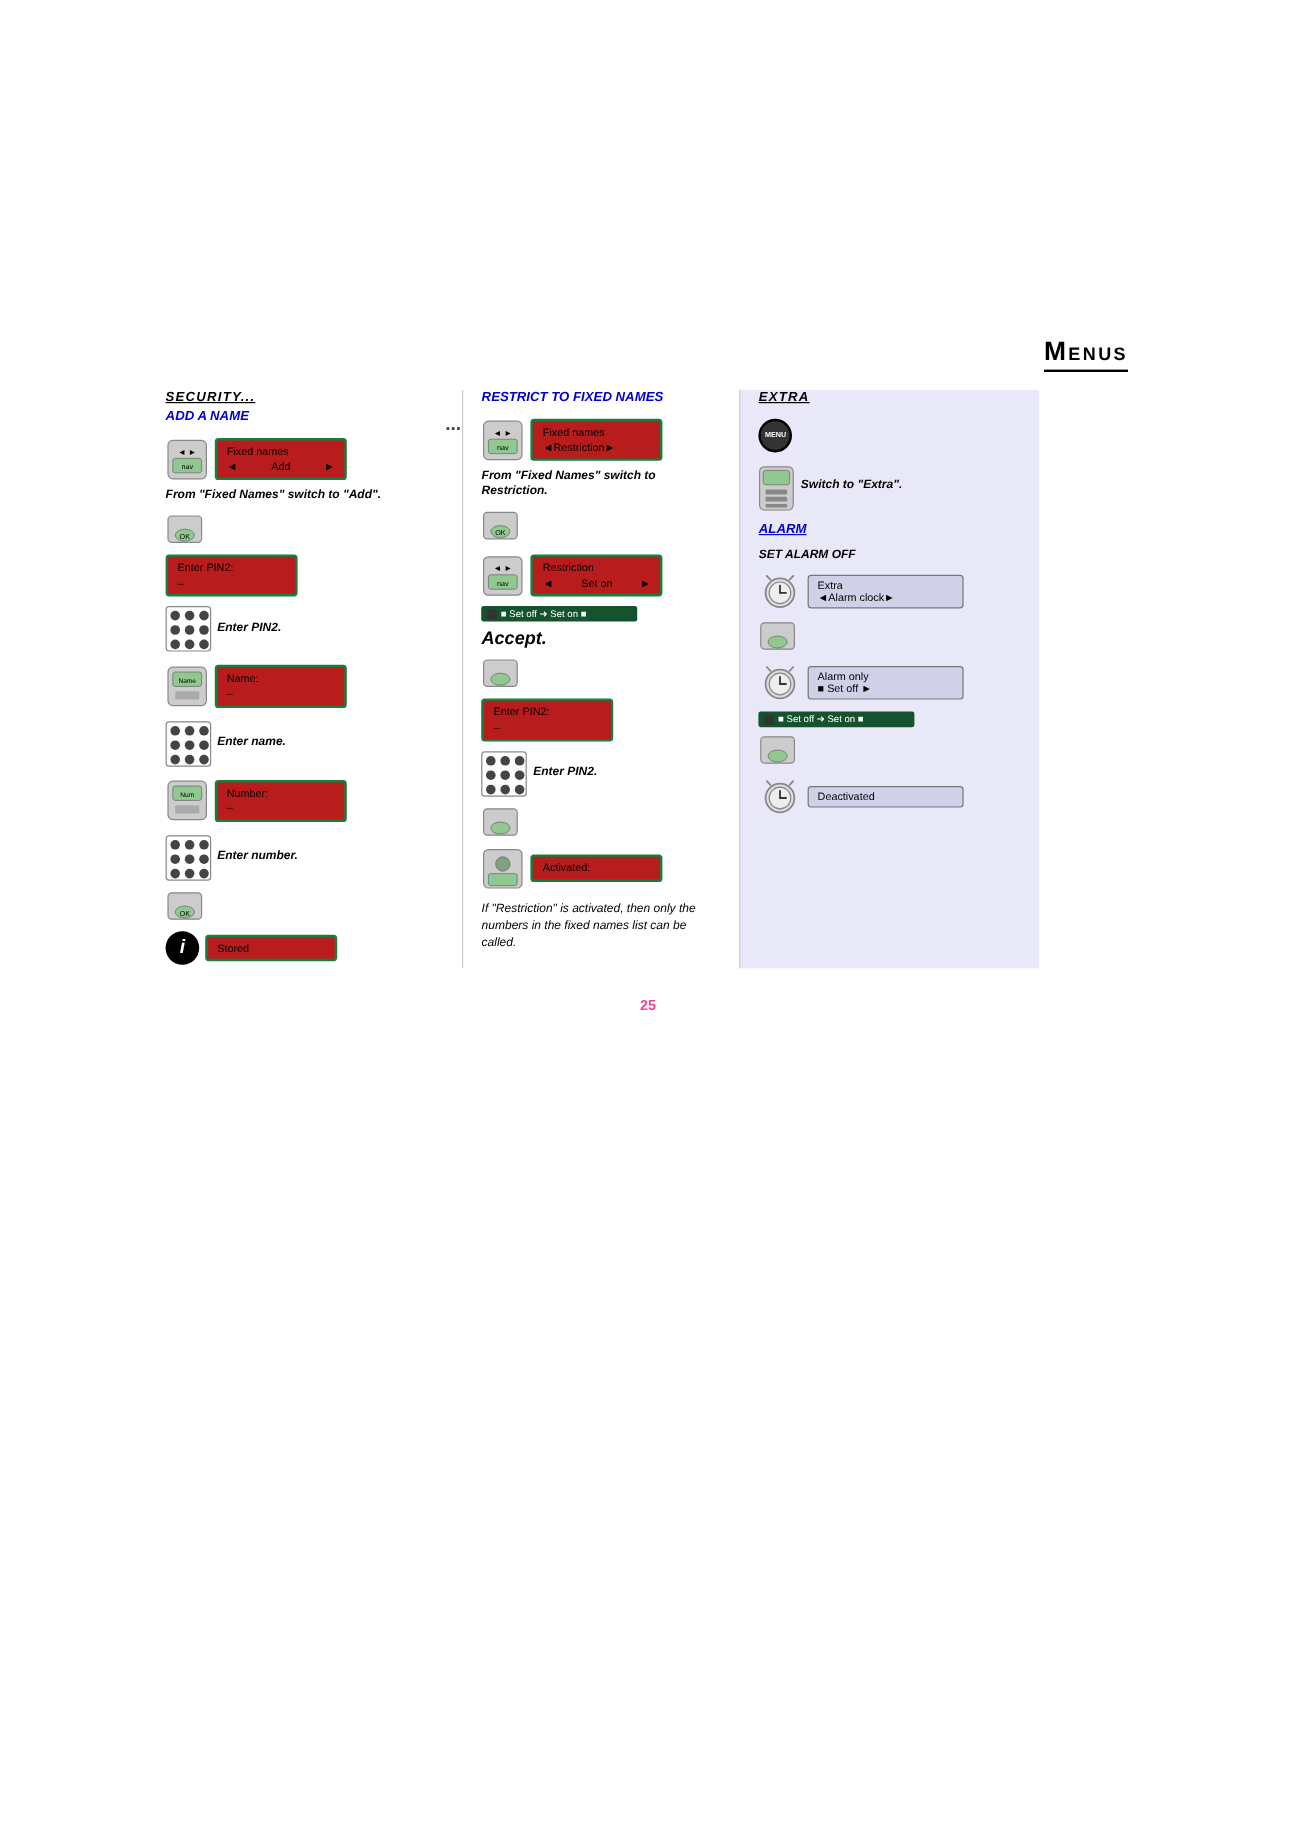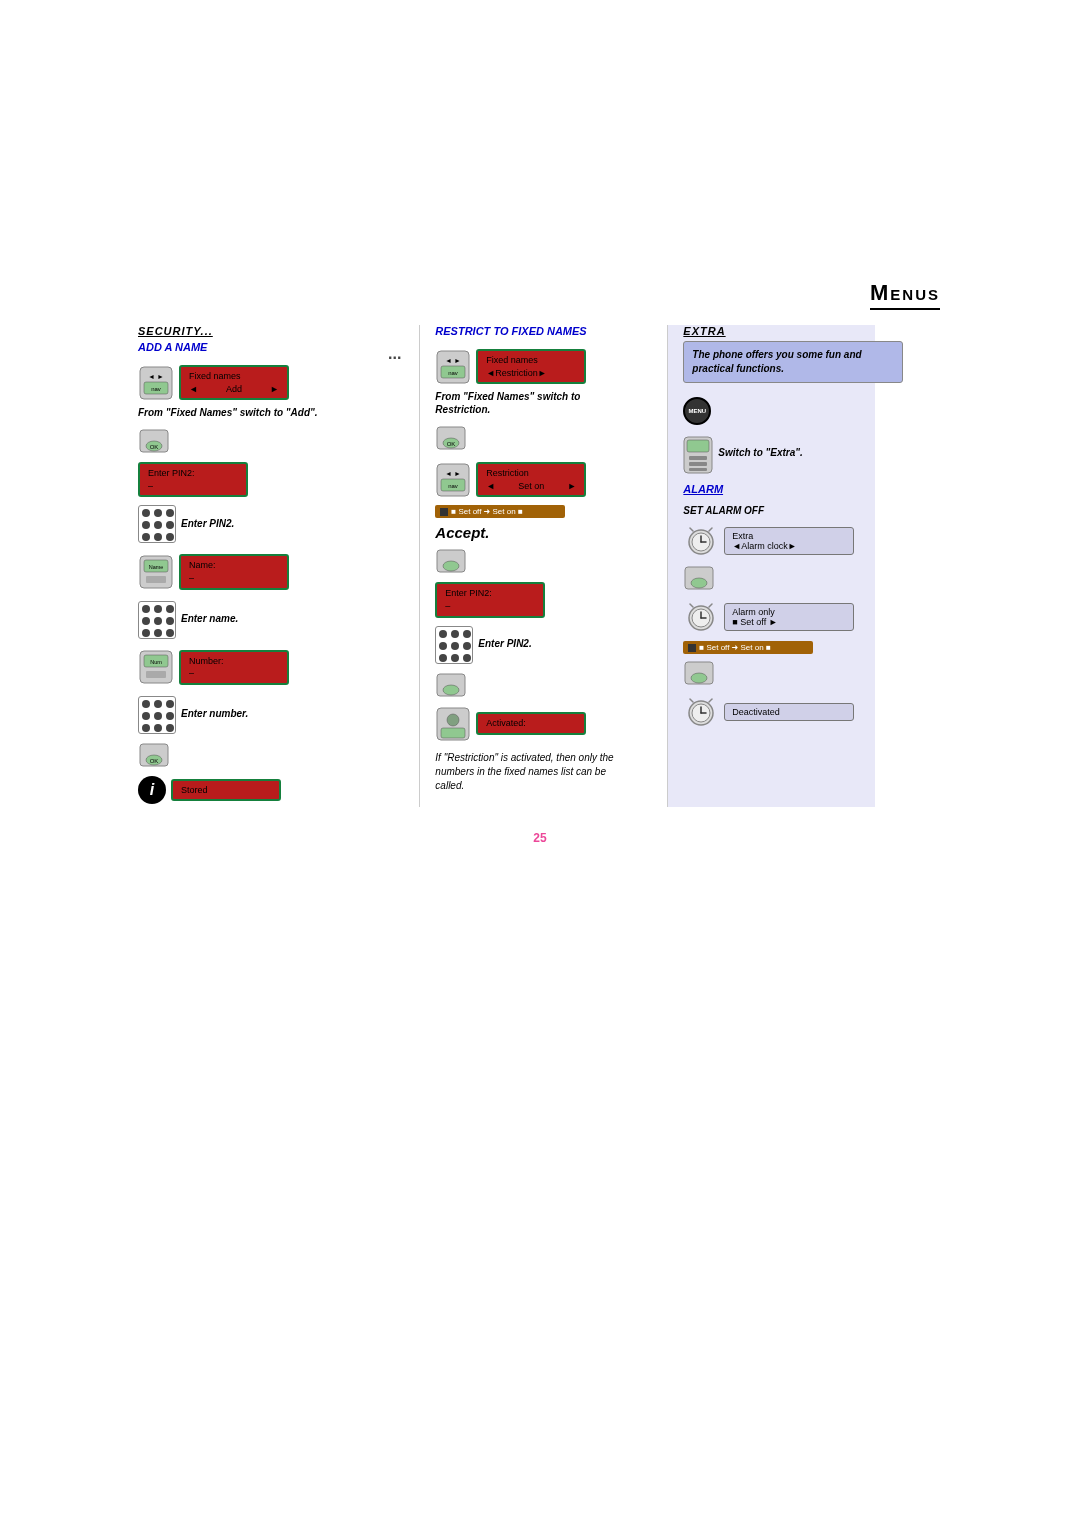--- a/index.html
+++ b/index.html
@@ -38,34 +38,34 @@
       letter-spacing: 2px;
       border-bottom: 2px solid #000;
       padding-bottom: 2px;
     }
 
     
     .main-content {
       display: flex;
       flex-direction: row;
       width: 820px;
-      gap: 18px;
+      gap: 1px;
       margin-top: 5px;
     }
 
     
     .col {
       display: flex;
       flex-direction: column;
       align-items: flex-start;
       padding: 0 8px;
     }
     .col-security { width: 240px; }
     .col-restrict { width: 230px; border-left: 1px solid #ccc; padding-left: 15px; }
-    .col-extra { width: 208px; border-left: 1px solid #ccc; padding-left: 15px; background: #e8e8f8; }
+    .col-extra { width: 250px; border-left: 1px solid #ccc; padding-left: 15px; background: #e8e8f8; }
 
     
     .section-header {
       font-size: 11px;
       font-weight: bold;
       color: #000;
       text-transform: uppercase;
       letter-spacing: 1px;
       margin-bottom: 4px;
       font-style: italic;
@@ -147,21 +147,21 @@
       margin: 4px 0;
     }
 
     
     .nav-bar {
       display: flex;
       align-items: center;
       gap: 3px;
       font-size: 9px;
       margin: 2px 0;
-      background: #a16207;
+      background: #14532d;
       color: #fff;
       padding: 2px 5px;
       border-radius: 2px;
       min-width: 130px;
     }
     .nav-bar .square { 
       width: 8px; height: 8px; 
       background: #333; 
       display: inline-block;
     }
@@ -488,21 +488,20 @@
           <div>Activated:</div>
         </div>
       </div>
 
       <div class="italic-desc" style="max-width:200px;margin-top:6px;">If "Restriction" is activated, then only the numbers in the fixed names list can be called.</div>
     </div>
 
     <div class="col col-extra">
       <div class="section-header underline">Extra</div>
 
-      <div class="extra-box">The phone offers you some fun and practical functions.</div>
 
       <div style="display:flex;align-items:center;gap:8px;margin:4px 0;">
         <div class="menu-btn">
           <span style="font-size:6px;">MENU</span>
         </div>
       </div>
 
       <div class="icon-display-row">
         <svg width="30" height="38" viewBox="0 0 30 38">
           <rect x="1" y="1" width="28" height="36" rx="4" fill="#ccc" stroke="#888" stroke-width="1"></rect>

